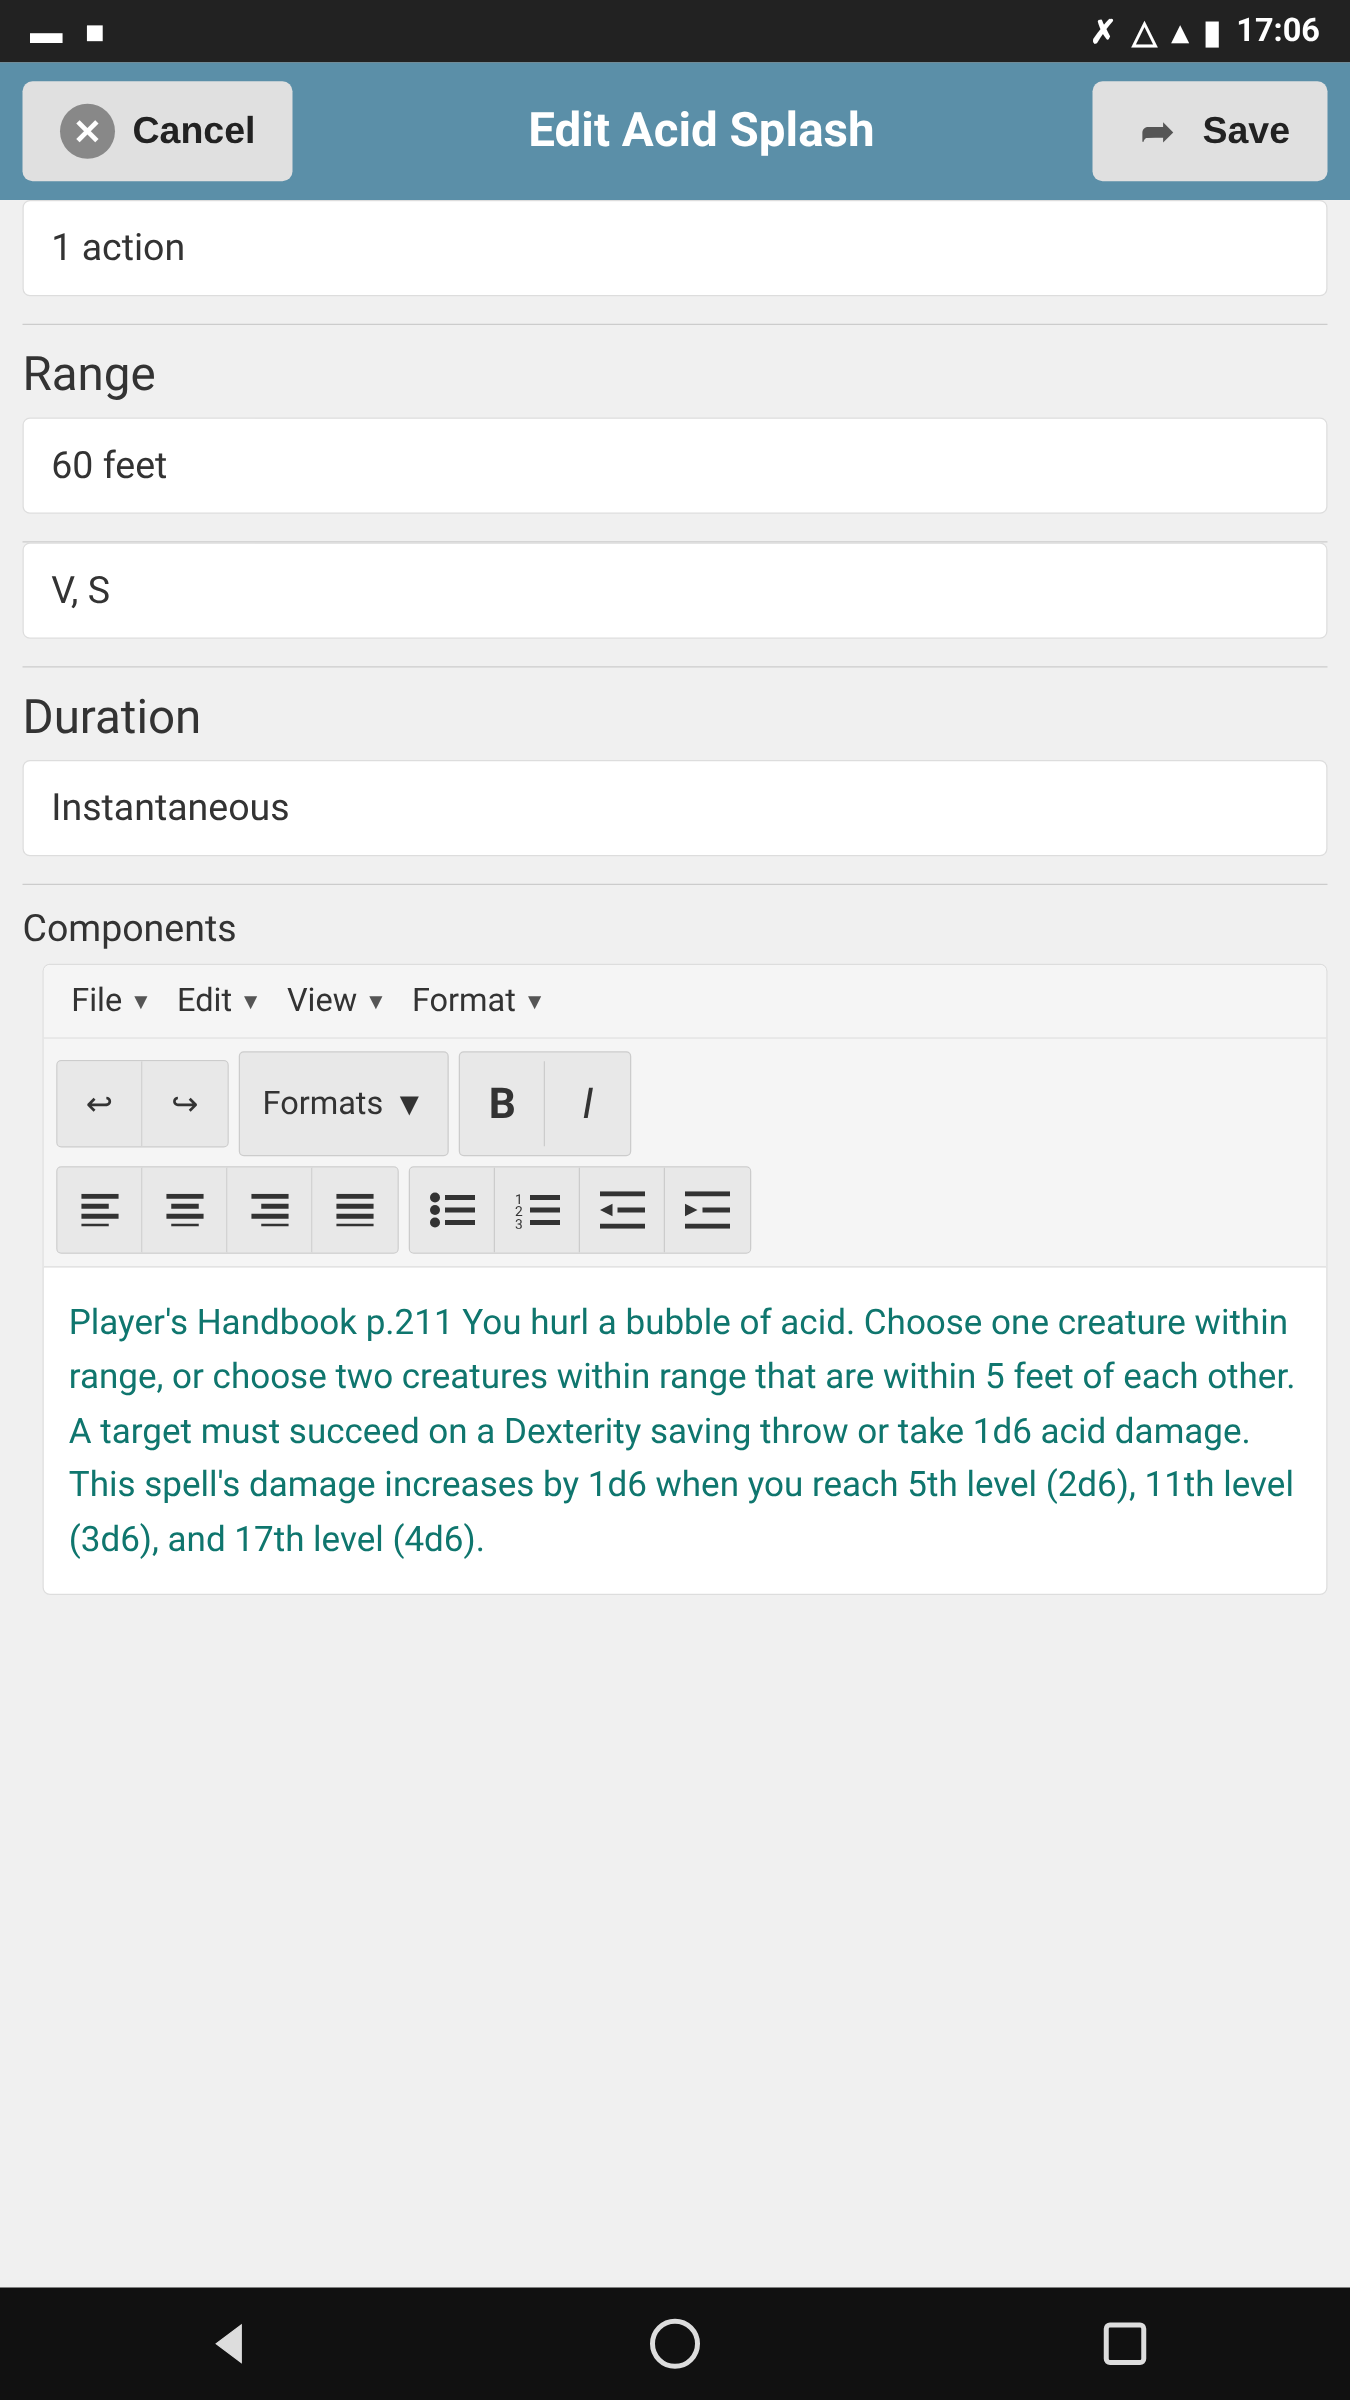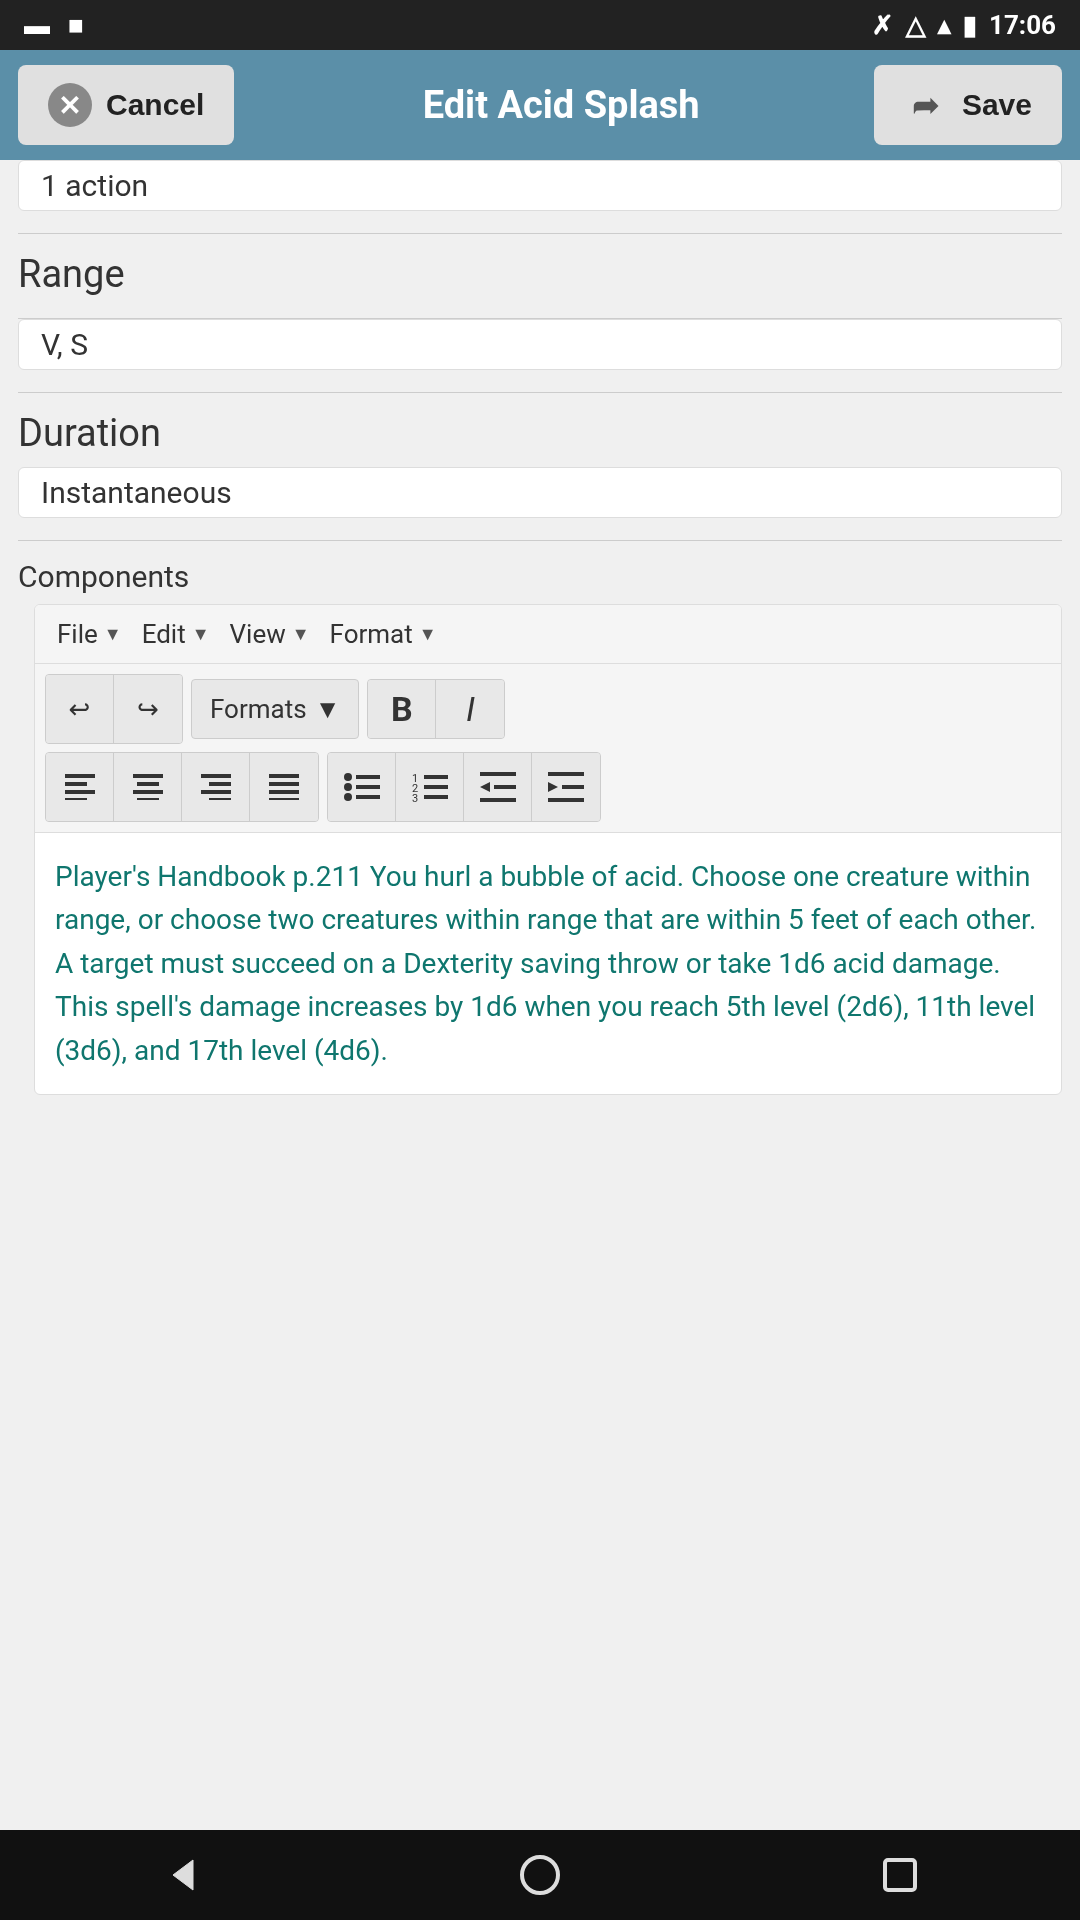--- a/index.html
+++ b/index.html
@@ -139,21 +139,21 @@
       color: #333;
       margin: 18px 18px 12px 18px;
       font-weight: normal;
     }
 
     .field-box {
       background: #fff;
       border-radius: 6px;
       border: 1.5px solid #ddd;
       margin: 0 18px;
-      padding: 7px 22px;
+      padding: 20px 22px;
       font-size: 30px;
       color: #333;
     }
 
     
     .description-label {
       font-size: 30px;
       color: #333;
       margin: 18px 18px 10px 18px;
     }
@@ -200,21 +200,21 @@
       align-items: center;
       gap: 8px;
       margin-bottom: 8px;
     }
     .toolbar-row:last-child { margin-bottom: 0; }
 
     .tb-btn {
       background: #e8e8e8;
       border: 1.5px solid #ccc;
       border-radius: 4px;
-      height: 60px;
+      height: 84px;
       padding: 0 18px;
       display: flex;
       align-items: center;
       justify-content: center;
       cursor: pointer;
       font-size: 26px;
       color: #333;
       gap: 8px;
     }
 
@@ -322,20 +322,21 @@
   </button>
 </div>
 
 <div class="content">
 
   <div class="casting-time-row field-box">1 action</div>
 
   <hr class="section-divider">
 
   <div class="section-label">Range</div>
+  <div class="field-box">60 feet</div>
 
   <hr class="section-divider">
 
   <div class="field-box">V, S</div>
 
   <hr class="section-divider">
 
   <div class="section-label">Duration</div>
   <div class="field-box">Instantaneous</div>
 

